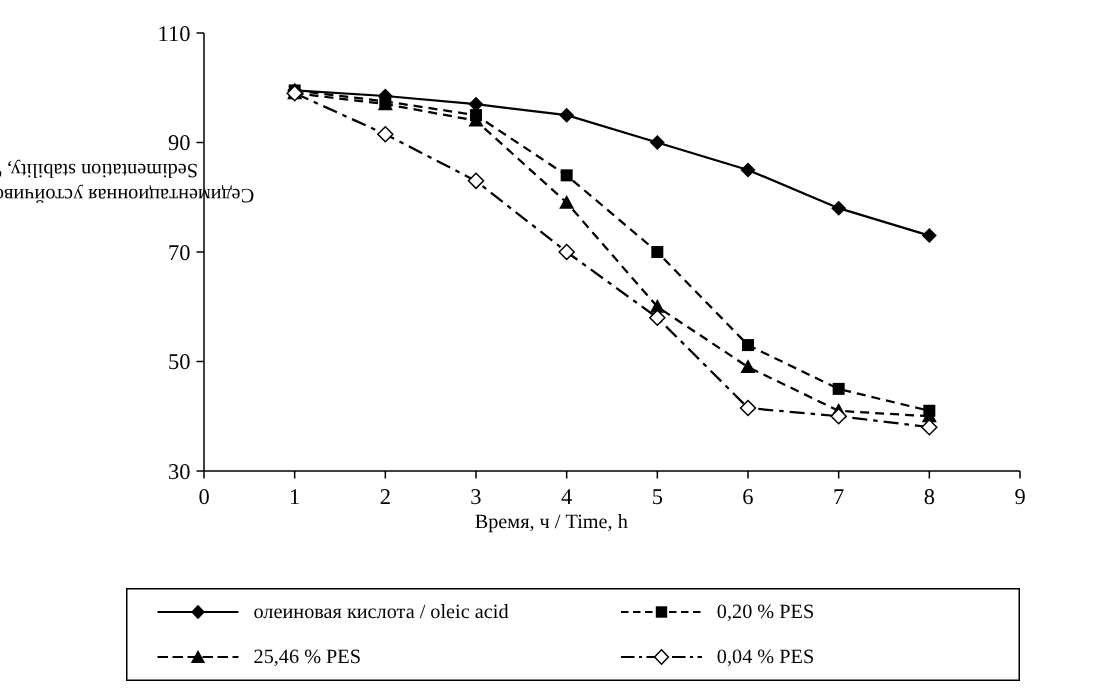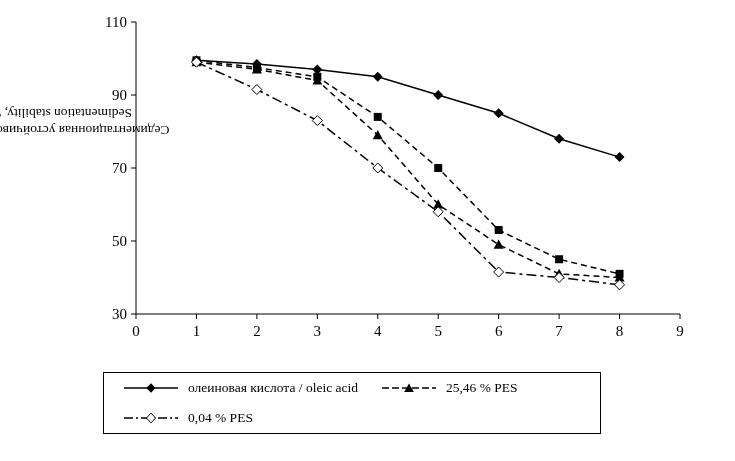--- a/index.html
+++ b/index.html
@@ -46,26 +46,25 @@
     position: absolute;
     left: 0;
     top: 340px;
     width: 735px;
     text-align: center;
     font-size: 13.5px;
   }
   .legend-box {
     position: absolute;
     left: 84px;
-    top: 372px;
-    width: 498px;
+    top: 392px;
+    width: 596px;
     height: 62px;
     border: 1px solid #000000;
     box-sizing: border-box;
-    margin-left: 19px;
   }
   .legend-grid {
     position: absolute;
     left: 0;
     top: 0;
     width: 100%;
     height: 100%;
     display: grid;
     grid-template-columns: 52% 48%;
     grid-template-rows: 1fr 1fr;
@@ -179,32 +178,40 @@
           <polygon points="317.3333333333333,115.55000000000001 322.3333333333333,120.55000000000001 317.3333333333333,125.55000000000001 312.3333333333333,120.55000000000001" fill="#fff" stroke="#000" stroke-width="1"></polygon>
           <polygon points="377.77777777777777,163 382.77777777777777,168 377.77777777777777,173 372.77777777777777,168" fill="#fff" stroke="#000" stroke-width="1"></polygon>
           <polygon points="438.22222222222223,206.8 443.22222222222223,211.8 438.22222222222223,216.8 433.22222222222223,211.8" fill="#fff" stroke="#000" stroke-width="1"></polygon>
           <polygon points="498.66666666666663,267.025 503.66666666666663,272.025 498.66666666666663,277.025 493.66666666666663,272.025" fill="#fff" stroke="#000" stroke-width="1"></polygon>
           <polygon points="559.1111111111111,272.5 564.1111111111111,277.5 559.1111111111111,282.5 554.1111111111111,277.5" fill="#fff" stroke="#000" stroke-width="1"></polygon>
           <polygon points="619.5555555555555,279.8 624.5555555555555,284.8 619.5555555555555,289.8 614.5555555555555,284.8" fill="#fff" stroke="#000" stroke-width="1"></polygon>
         </g>
       </g>
   </svg>
 
+  <div class="axis-title-x">Время, ч / Time, h</div>
 
   <div class="legend-box">
     <div class="legend-grid">
       <div class="legend-item">
         <svg class="legend-sample" viewBox="0 0 58 14">
           <line x1="2" y1="7" x2="56" y2="7" stroke="#000" stroke-width="1.4"></line>
           <polygon points="29,2.2 33.6,7 29,11.8 24.4,7" fill="#000"></polygon>
         </svg>
         <span class="legend-label">олеиновая кислота / oleic acid</span>
       </div>
       <div class="legend-item">
         <svg class="legend-sample" viewBox="0 0 58 14">
+          <line x1="2" y1="7" x2="56" y2="7" stroke="#000" stroke-width="1.4" stroke-dasharray="5,3"></line>
+          <rect x="25.2" y="3.2" width="7.6" height="7.6" fill="#000"></rect>
+        </svg>
+        <span class="legend-label">0,20 % PES</span>
+      </div>
+      <div class="legend-item">
+        <svg class="legend-sample" viewBox="0 0 58 14">
           <line x1="2" y1="7" x2="56" y2="7" stroke="#000" stroke-width="1.4" stroke-dasharray="7,3"></line>
           <polygon points="29,2.4 33.8,11 24.2,11" fill="#000"></polygon>
         </svg>
         <span class="legend-label">25,46 % PES</span>
       </div>
       <div class="legend-item">
         <svg class="legend-sample" viewBox="0 0 58 14">
           <line x1="2" y1="7" x2="56" y2="7" stroke="#000" stroke-width="1.4" stroke-dasharray="9,3,2,3"></line>
           <polygon points="29,2.2 33.6,7 29,11.8 24.4,7" fill="#fff" stroke="#000" stroke-width="1"></polygon>
         </svg>

